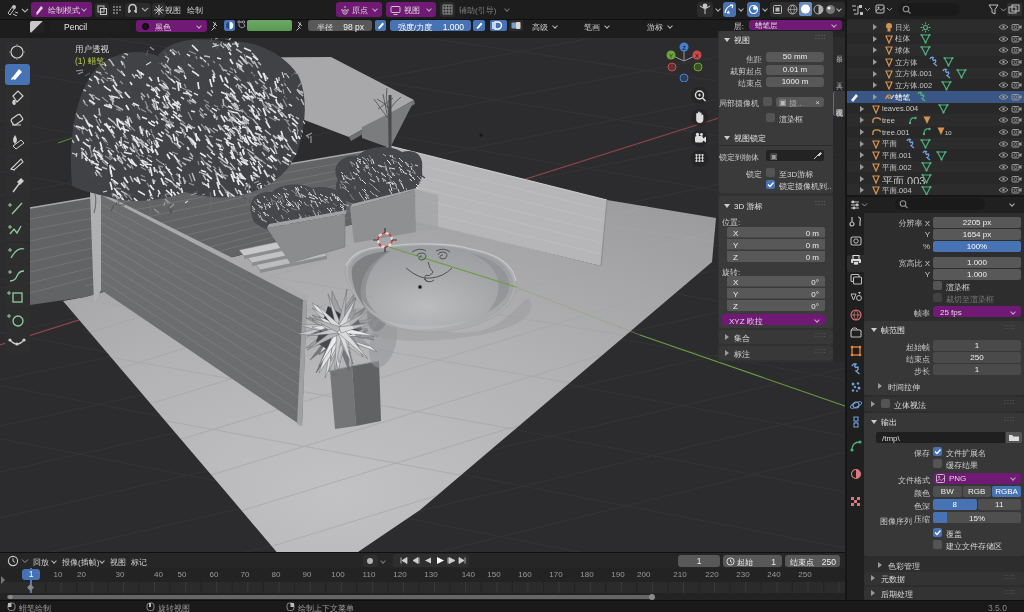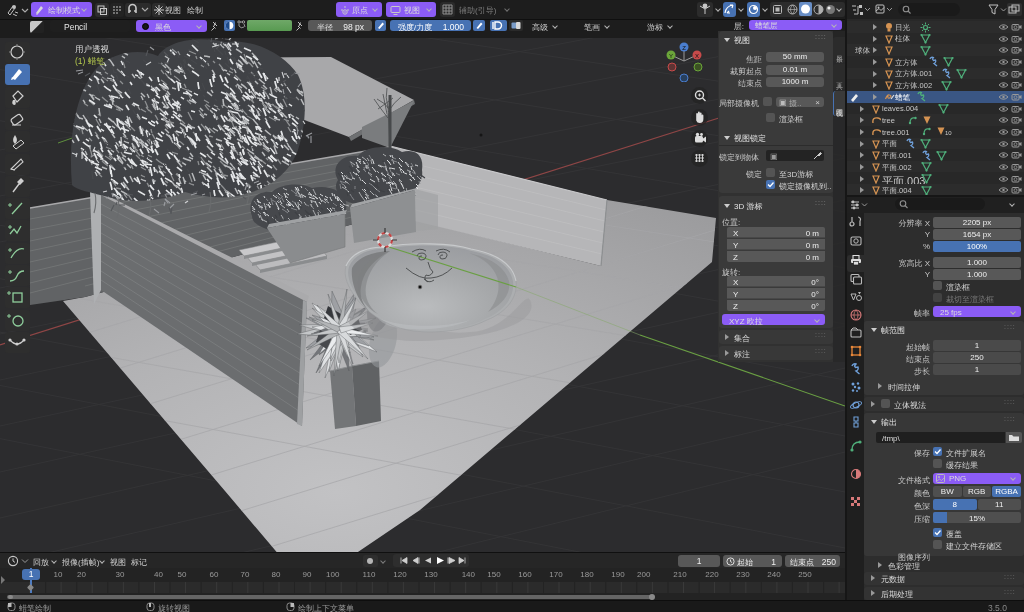--- a/index.html
+++ b/index.html
@@ -1,18 +1,18 @@
 <!DOCTYPE html>
 <html><head><meta charset="utf-8"><style>
 *{margin:0;padding:0;box-sizing:border-box}
 html,body{width:1024px;height:612px;background:#161616;overflow:hidden}
 body{font-family:"Liberation Sans",sans-serif;font-size:8px;color:#d2d2d2;position:relative}
 .a{position:absolute}
 .r2{border-radius:2px}.r3{border-radius:3px}
-.drp{background:#8b5cf6;border-radius:3px;color:#dcdcdc}
+.drp{background:#701a75;border-radius:3px;color:#dcdcdc}
 .fld{background:#585858;border-radius:3px;color:#eee;text-align:center}
 .blue{background:#4772b3}
 .chev{display:inline-block;width:4px;height:4px;border-right:1.1px solid #b5b5b5;border-bottom:1.1px solid #b5b5b5;transform:rotate(45deg);vertical-align:middle}
 .chevd{display:inline-block;width:0;height:0;border-left:3.2px solid transparent;border-right:3.2px solid transparent;border-top:4.2px solid #ccc}
 .trir{display:inline-block;width:0;height:0;border-top:3.2px solid transparent;border-bottom:3.2px solid transparent;border-left:4.2px solid #9a9a9a}
 .cb{position:absolute;width:9px;height:9px;background:#545454;border-radius:2px}
 .cbc{position:absolute;width:9px;height:9px;background:#4772b3;border-radius:2px}
 .lab{position:absolute;text-align:right;color:#c8c8c8}
 .hdrbtn{position:absolute;background:#2c2c2c;border-radius:3px}
 .ptxt{color:#cecece}
@@ -2349,21 +2349,21 @@
 <div class="a" style="left:0;top:568px;width:845px;height:14px;background:#232323"></div>
 <span class="a" style="left:46px;top:570px;width:24px;text-align:center;color:#9a9a9a">10</span>
 <span class="a" style="left:77px;top:570px;width:24px;text-align:left;color:#9a9a9a">20</span>
 <span class="a" style="left:108px;top:570px;width:24px;text-align:center;color:#9a9a9a">30</span>
 <span class="a" style="left:139px;top:570px;width:24px;text-align:right;color:#9a9a9a">40</span>
 <span class="a" style="left:170px;top:570px;width:24px;text-align:center;color:#9a9a9a">50</span>
 <span class="a" style="left:202px;top:570px;width:24px;text-align:center;color:#9a9a9a">60</span>
 <span class="a" style="left:233px;top:570px;width:24px;text-align:center;color:#9a9a9a">70</span>
 <span class="a" style="left:264px;top:570px;width:24px;text-align:center;color:#9a9a9a">80</span>
 <span class="a" style="left:295px;top:570px;width:24px;text-align:center;color:#9a9a9a">90</span>
-<span class="a" style="left:326px;top:570px;width:24px;text-align:left;color:#9a9a9a">100</span>
+<span class="a" style="left:326px;top:570px;width:24px;text-align:center;color:#9a9a9a">100</span>
 <span class="a" style="left:357px;top:570px;width:24px;text-align:center;color:#9a9a9a">110</span>
 <span class="a" style="left:388px;top:570px;width:24px;text-align:center;color:#9a9a9a">120</span>
 <span class="a" style="left:419px;top:570px;width:24px;text-align:center;color:#9a9a9a">130</span>
 <span class="a" style="left:451px;top:570px;width:24px;text-align:right;color:#9a9a9a">140</span>
 <span class="a" style="left:482px;top:570px;width:24px;text-align:center;color:#9a9a9a">150</span>
 <span class="a" style="left:513px;top:570px;width:24px;text-align:center;color:#9a9a9a">160</span>
 <span class="a" style="left:544px;top:570px;width:24px;text-align:center;color:#9a9a9a">170</span>
 <span class="a" style="left:575px;top:570px;width:24px;text-align:center;color:#9a9a9a">180</span>
 <span class="a" style="left:606px;top:570px;width:24px;text-align:center;color:#9a9a9a">190</span>
 <span class="a" style="left:637px;top:570px;width:24px;text-align:left;color:#9a9a9a">200</span>
@@ -2532,21 +2532,21 @@
       <circle cx="4.5" cy="4.2" r="1.5" fill="none" stroke="#999" stroke-width="0.8"></circle>
     </svg>
   </div>
 <div class="a" style="left:847px;top:44.3px;width:177px;height:11.7px;background:#2c2c2c"></div>
 <i class="trir a" style="left:873px;top:47.3px"></i>
 <div class="a" style="left:884px;top:45.3px">
     <svg width="10" height="10">
       <path d="M2 2 h6 L5 9 Z" fill="none" stroke="#d59352" stroke-width="1.2"></path>
     </svg>
   </div>
-<span class="a" style="left:855px;top:46.1px;color:#c8c8c8;font-size:7.5px">球体</span>
+<span class="a" style="left:895px;top:46.1px;color:#c8c8c8;font-size:7.5px">球体</span>
 <div class="a" style="left:920px;top:44.8px">
     <svg width="11" height="11">
       <path d="M1.5 2 h8 L5.5 9.5 Z" fill="none" stroke="#4fae7a" stroke-width="1.2"></path>
       <circle cx="1.5" cy="2" r="1.1" fill="#4fae7a"></circle>
       <circle cx="9.5" cy="2" r="1.1" fill="#4fae7a"></circle>
       <circle cx="5.5" cy="9.5" r="1.1" fill="#4fae7a"></circle>
     </svg>
   </div>
 <div class="a" style="left:998px;top:46.3px">
     <svg width="11" height="8">
@@ -3139,21 +3139,21 @@
 <div class="a" style="left:962.5px;top:486px;width:28.5px;height:11px;background:#4f4f4f;border-radius:2px;color:#eee;text-align:center;line-height:11px;font-size:8px">RGB</div>
 <div class="a" style="left:992px;top:486px;width:29px;height:11px;background:#4772b3;border-radius:2px;color:#fff;text-align:center;line-height:11px;font-size:8px">RGBA</div>
 <span class="lab" style="left:864px;top:501px;width:66px;color:#c8c8c8">色深</span>
 <div class="a" style="left:933px;top:499px;width:43.5px;height:11px;background:#4772b3;border-radius:2px;color:#fff;text-align:center;line-height:11px;font-size:8px">8</div>
 <div class="a" style="left:977.5px;top:499px;width:43.5px;height:11px;background:#4f4f4f;border-radius:2px;color:#eee;text-align:center;line-height:11px;font-size:8px">11</div>
 <span class="lab" style="left:864px;top:514px;width:66px;color:#c8c8c8">压缩</span>
 <div class="a" style="left:933px;top:512px;width:88px;height:11px;background:#4f4f4f;border-radius:2px;overflow:hidden">
     <div class="a" style="left:0;top:0;width:14px;height:11px;background:#4772b3"></div>
     <span class="a" style="left:0;top:1.5px;width:88px;text-align:center;color:#eee">15%</span>
   </div>
-<span class="lab" style="left:864px;top:552px;width:66px;color:#c8c8c8">图像序列</span>
+<span class="lab" style="left:864px;top:516px;width:48px;color:#c8c8c8">图像序列</span>
 <div class="cbc" style="left:933px;top:528px">
     <svg width="9" height="9">
       <path d="M2 4.5 L4 6.5 L7.5 2.5" stroke="#fff" stroke-width="1.3" fill="none"></path>
     </svg>
   </div>
 <span class="a" style="left:946px;top:529px">覆盖</span>
 <div class="cb" style="left:933px;top:540px"></div>
 <span class="a" style="left:946px;top:541px">建立文件存储区</span>
 <i class="trir a" style="left:878px;top:562px"></i>
 <span class="a" style="left:888px;top:561px">色彩管理</span>

